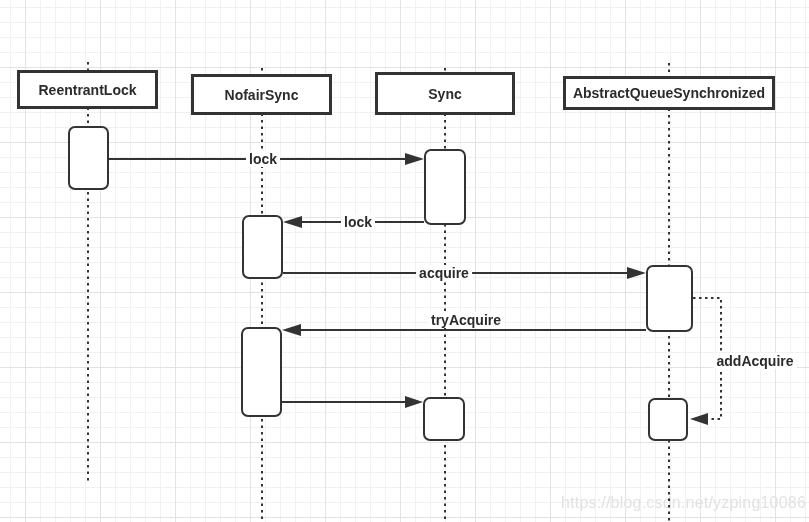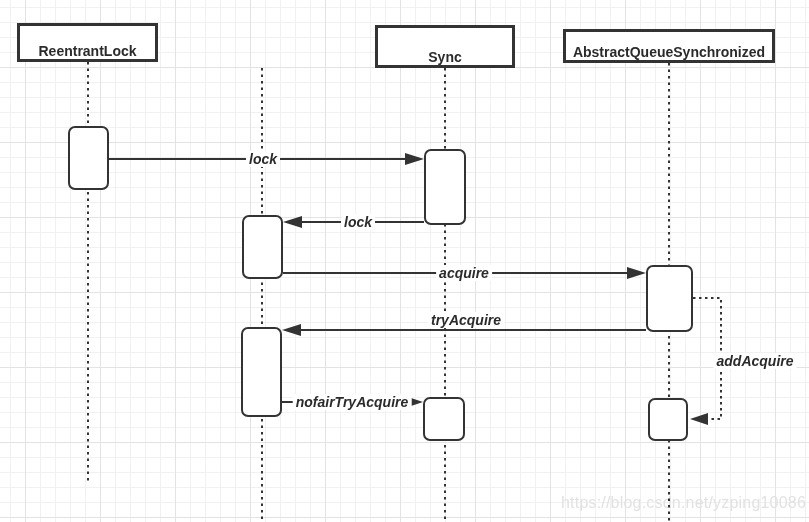--- a/index.html
+++ b/index.html
@@ -19,34 +19,34 @@
   }
   .watermark{
     position:absolute;left:561px;top:494px;
     font-size:16px;color:#e2e2e2;white-space:nowrap;
     z-index:1;letter-spacing:0.2px;
   }
   svg.lines{position:absolute;left:0;top:0;z-index:2;}
   .participant{
     position:absolute;
     background:#fff;border:3px solid #333;box-sizing:border-box;
-    display:flex;align-items:flex-end;justify-content:center;
+    display:flex;align-items:center;justify-content:center;
     font-weight:bold;font-size:14px;color:#2b2b2b;
-    z-index:3;white-space:nowrap;
+    z-index:3;white-space:nowrap;margin-top:47px;
   }
   .activation{
     position:absolute;
     background:#fff;border:2px solid #333;border-radius:7px;
     box-sizing:border-box;z-index:3;
   }
   .msg-label{
     position:absolute;transform:translate(-50%,-50%);
     background:#fff;padding:0 3px;
     font-weight:bold;font-size:14px;color:#2b2b2b;
-    white-space:nowrap;z-index:4;font-style:italic;
+    white-space:nowrap;z-index:4;
   }
 </style>
 </head>
 <body>
 
 <div class="canvas">
 
   <div class="watermark">https://blog.csdn.net/yzping10086</div>
 
   <svg class="lines" width="809" height="522" viewBox="0 0 809 522">
@@ -90,27 +90,29 @@
   <div class="activation" style="left:424px;top:149px;width:42px;height:76px"></div>
   <div class="activation" style="left:242px;top:215px;width:41px;height:64px"></div>
   <div class="activation" style="left:646px;top:265px;width:47px;height:67px"></div>
   <div class="activation" style="left:241px;top:327px;width:41px;height:90px"></div>
   <div class="activation" style="left:423px;top:397px;width:42px;height:44px"></div>
   <div class="activation" style="left:648px;top:398px;width:40px;height:43px"></div>
 
   <div class="participant" style="left:17px;top:23px;width:141px;height:39px">
     <span>ReentrantLock</span>
   </div>
+  <div class="participant" style="left:191px;top:27px;width:141px;height:41px">
+    <span>NofairSync</span>
+  </div>
   <div class="participant" style="left:563px;top:29px;width:212px;height:34px">
     <span>AbstractQueueSynchronized</span>
   </div>
   <div class="participant" style="left:375px;top:25px;width:140px;height:43px">
     <span>Sync</span>
   </div>
 
   <div class="msg-label" style="left:263px;top:159px">lock</div>
   <div class="msg-label" style="left:358px;top:222px">lock</div>
-  <div class="msg-label" style="left:464px;top:273px">acquire</div>
+  <div class="msg-label" style="left:444px;top:273px">acquire</div>
   <div class="msg-label" style="left:466px;top:320px">tryAcquire</div>
-  <div class="msg-label" style="left:352px;top:402px">nofairTryAcquire</div>
   <div class="msg-label" style="left:755px;top:361px">addAcquire</div>
 
 </div>
 
 </body></html>

